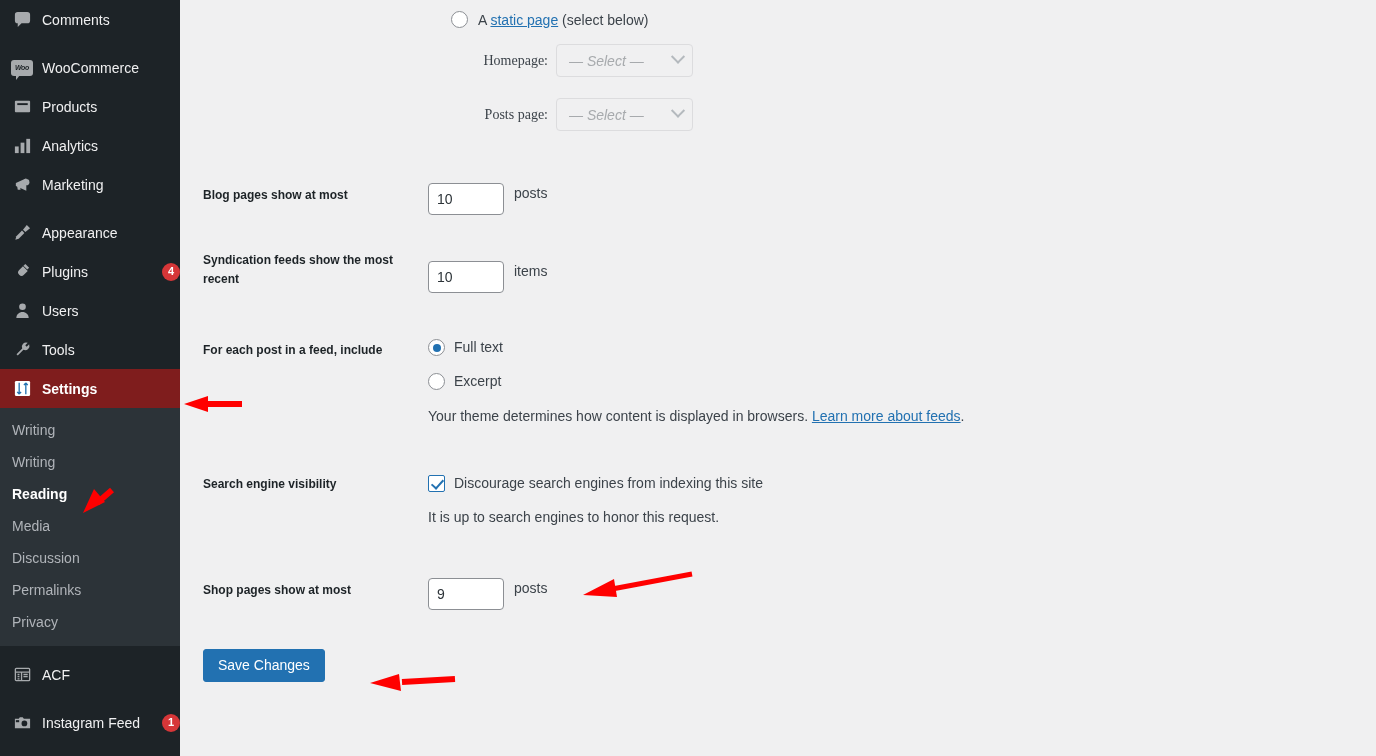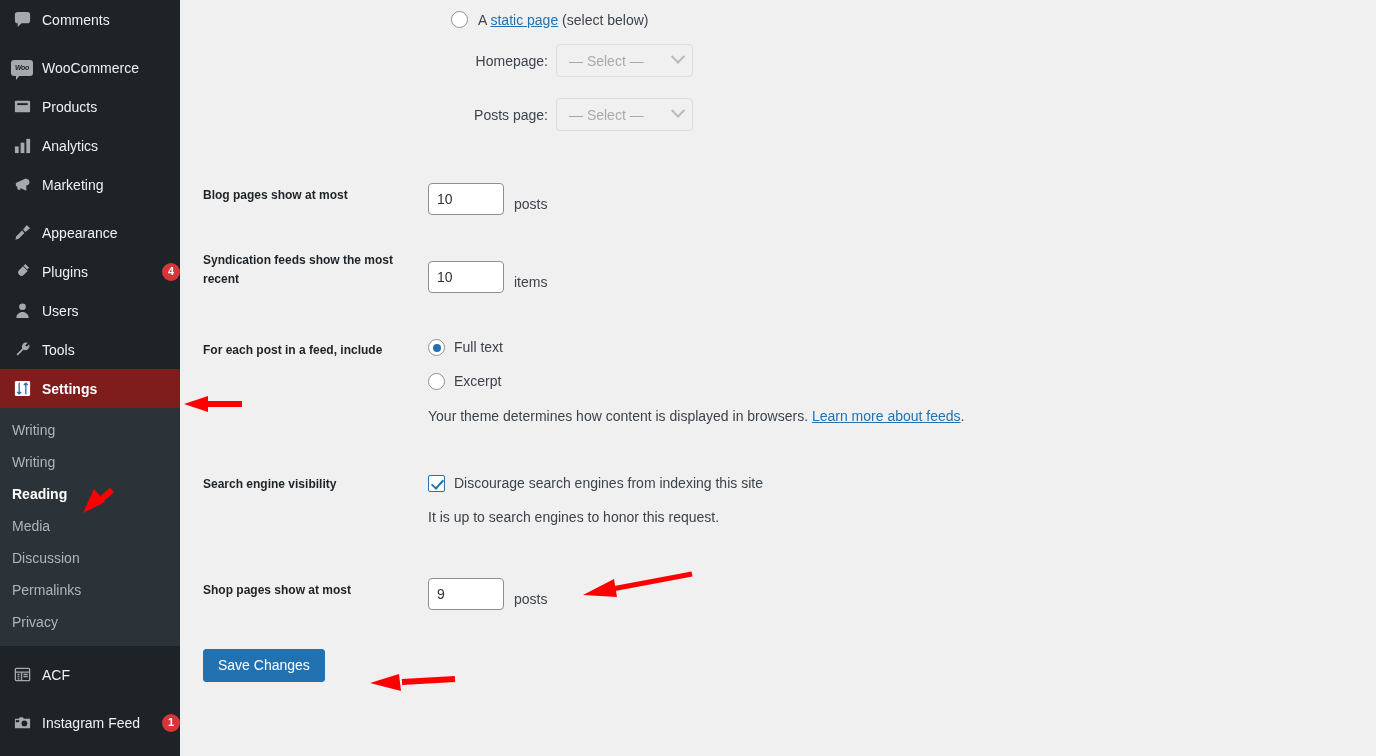--- a/index.html
+++ b/index.html
@@ -208,35 +208,37 @@
     justify-content: space-between;
     min-width: 137px;
     height: 33px;
     padding: 0 9px 0 12px;
     border: 1px solid #dcdcde;
     border-radius: 4px;
     background: #f0f0f1;
     color: #a7aaad;
     font-size: 14px;
     cursor: default;
+    font-style: italic;
   }
   .select-disabled .chev {
     margin-left: 12px;
     width: 10px; height: 10px;
     border: solid #b4b9be;
     border-width: 0 2px 2px 0;
     transform: rotate(45deg) translate(-3px,-3px);
   }
 
-  .inline-row { display: flex; align-items: flex-end; gap: 10px; }
+  .inline-row { display: flex; align-items: flex-start; gap: 10px; }
   .sublabel {
     font-size: 14px;
     color: #3c434a;
     text-align: right;
     padding-right: 8px;
+    font-family: Liberation Serif, serif;
   }
 
   .desc { font-size: 14px; color: #3c434a; margin-top: 14px; line-height: 1.5; }
 
   .btn-primary {
     background: #2271b1;
     border: 1px solid #2271b1;
     border-radius: 3px;
     color: #fff;
     font-size: 14px;

